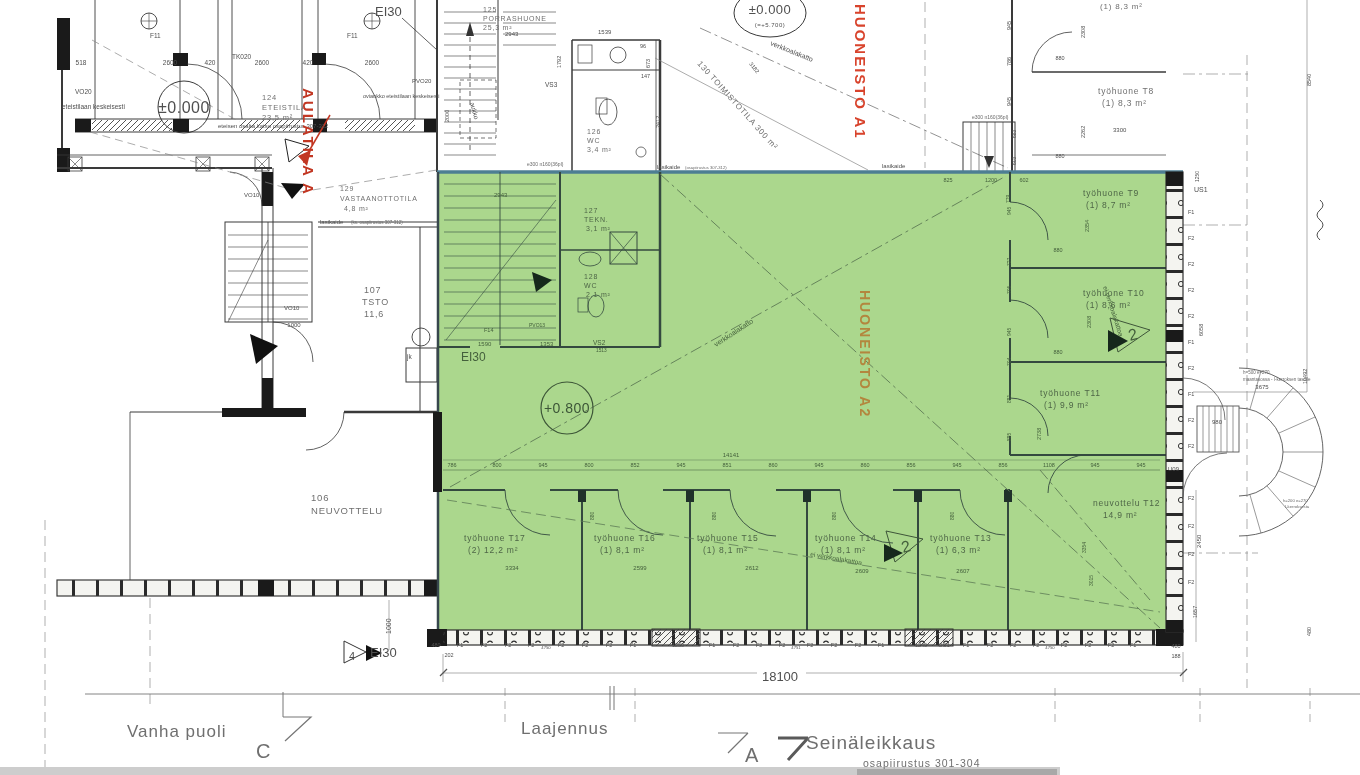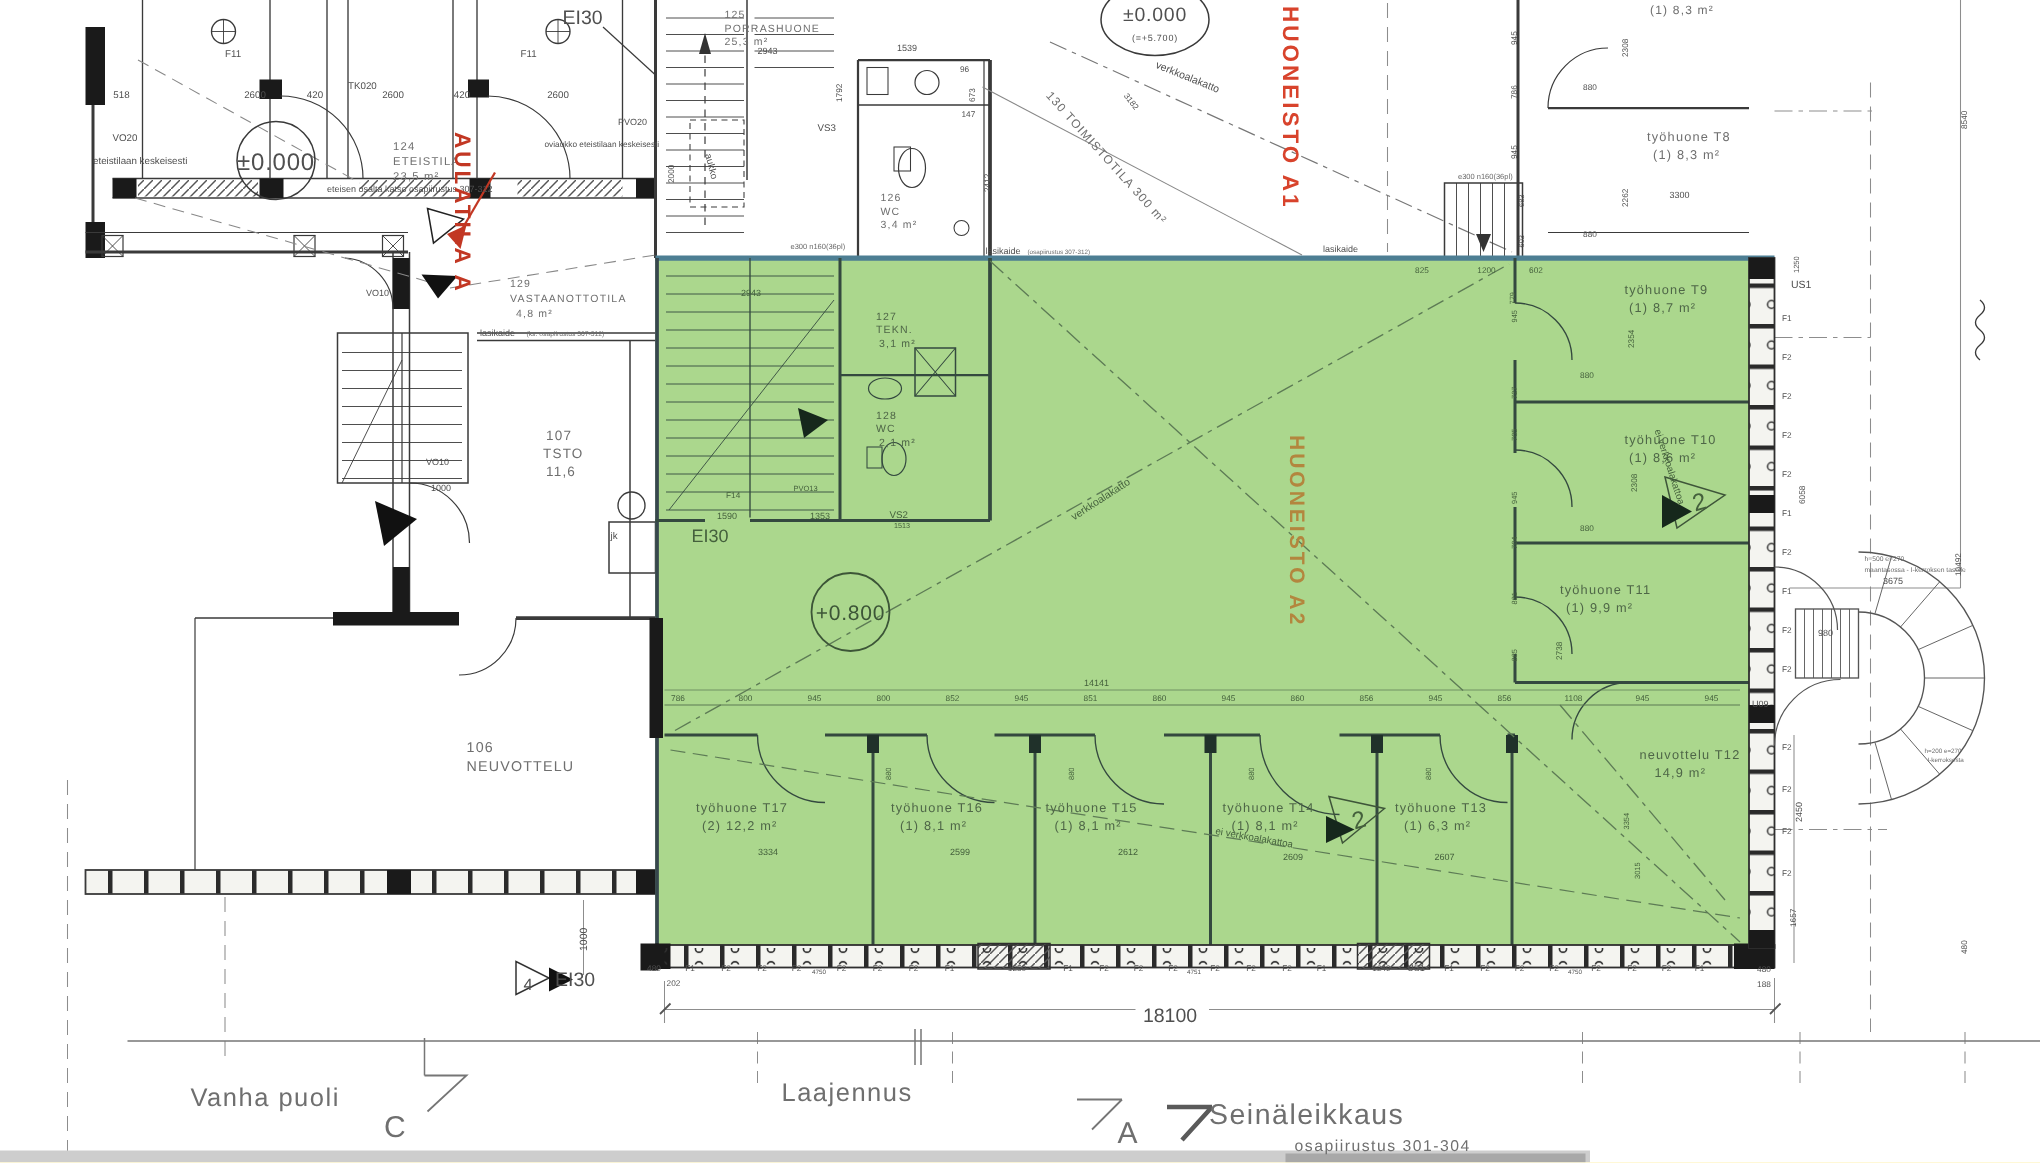--- a/index.html
+++ b/index.html
@@ -1,16 +1,16 @@
 <!DOCTYPE html>
 <html><head>
 <meta charset="utf-8">
 <style>
   html,body{margin:0;padding:0;background:#fff;width:1360px;height:775px;overflow:hidden;}
-  .stage{position:relative;width:1360px;height:775px;background:#fde047;}
+  .stage{position:relative;width:1360px;height:775px;background:#86efac;}
   svg{display:block;}
   text.ann{font-family:"Liberation Sans",sans-serif;}
   .dim{fill:#4f4f4f;}
   .dimg{fill:#44603c;}
   .room{fill:#6f6f6f;letter-spacing:.8px;}
   .roomg{fill:#4e6647;letter-spacing:.8px;}
   .red{fill:#c23723;font-weight:bold;letter-spacing:2px;}
   .redA1{fill:#d8432c;font-weight:bold;letter-spacing:2px;}
   .ochre{fill:#b3863e;font-weight:bold;letter-spacing:2px;}
   .level{fill:#4f4f4f;letter-spacing:.5px;}

